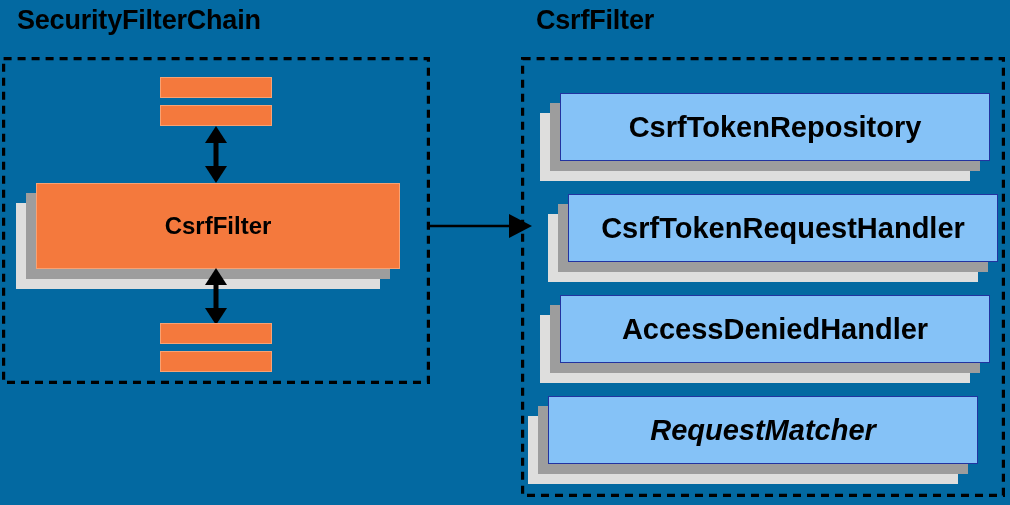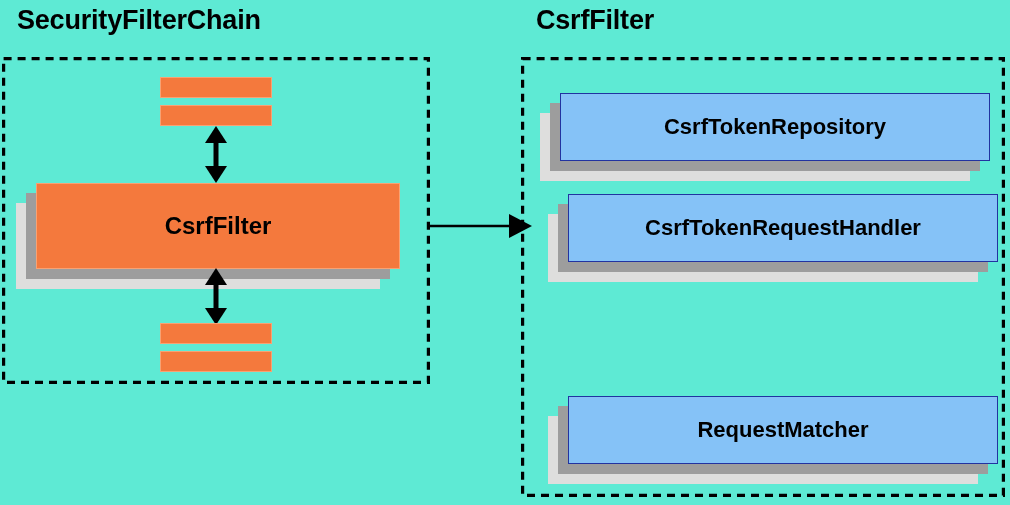--- a/index.html
+++ b/index.html
@@ -11,21 +11,21 @@
   body {
     width: 1010px;
     height: 505px;
     font-family: "Liberation Sans", sans-serif;
     overflow: hidden;
   }
   #stage {
     position: relative;
     width: 1010px;
     height: 505px;
-    background: #5eead4;
+    background: #0369a1;
   }
 
   
   .panel-title {
     position: absolute;
     font-family: "Liberation Sans", sans-serif;
     font-weight: bold;
     font-size: 27px;
     line-height: 30px;
     color: #000000;
@@ -87,21 +87,21 @@
     background: #f4793d;
     border: 1px solid #f8a273;
   }
   .node.orange .face-label { font-size: 24px; }
 
   
   .node.blue .face {
     background: #85c2f7;
     border: 1.5px solid #2233a0;
   }
-  .node.blue .face-label { font-size: 22px; }
+  .node.blue .face-label { font-size: 29px; }
 
   
   .bar {
     position: absolute;
     box-sizing: border-box;
     background: #f4793d;
     border: 1px solid #f8a273;
   }
 
   
@@ -183,22 +183,29 @@
   </div>
 
   <div class="node blue" style="left:568px; top:194px; width:430px; height:68px;">
     <div class="shadow-far"></div>
     <div class="shadow-near"></div>
     <div class="face">
       <span class="face-label">CsrfTokenRequestHandler</span>
     </div>
   </div>
 
-
-  <div class="node blue" style="left:568px; top:396px; width:430px; height:68px;">
+  <div class="node blue" style="left:560px; top:295px; width:430px; height:68px;">
+    <div class="shadow-far"></div>
+    <div class="shadow-near"></div>
+    <div class="face">
+      <span class="face-label">AccessDeniedHandler</span>
+    </div>
+  </div>
+
+  <div class="node blue" style="left:548px; top:396px; width:430px; height:68px;font-style:italic;">
     <div class="shadow-far"></div>
     <div class="shadow-near"></div>
     <div class="face">
       <span class="face-label">RequestMatcher</span>
     </div>
   </div>
 
 </div>
 
 </body></html>

